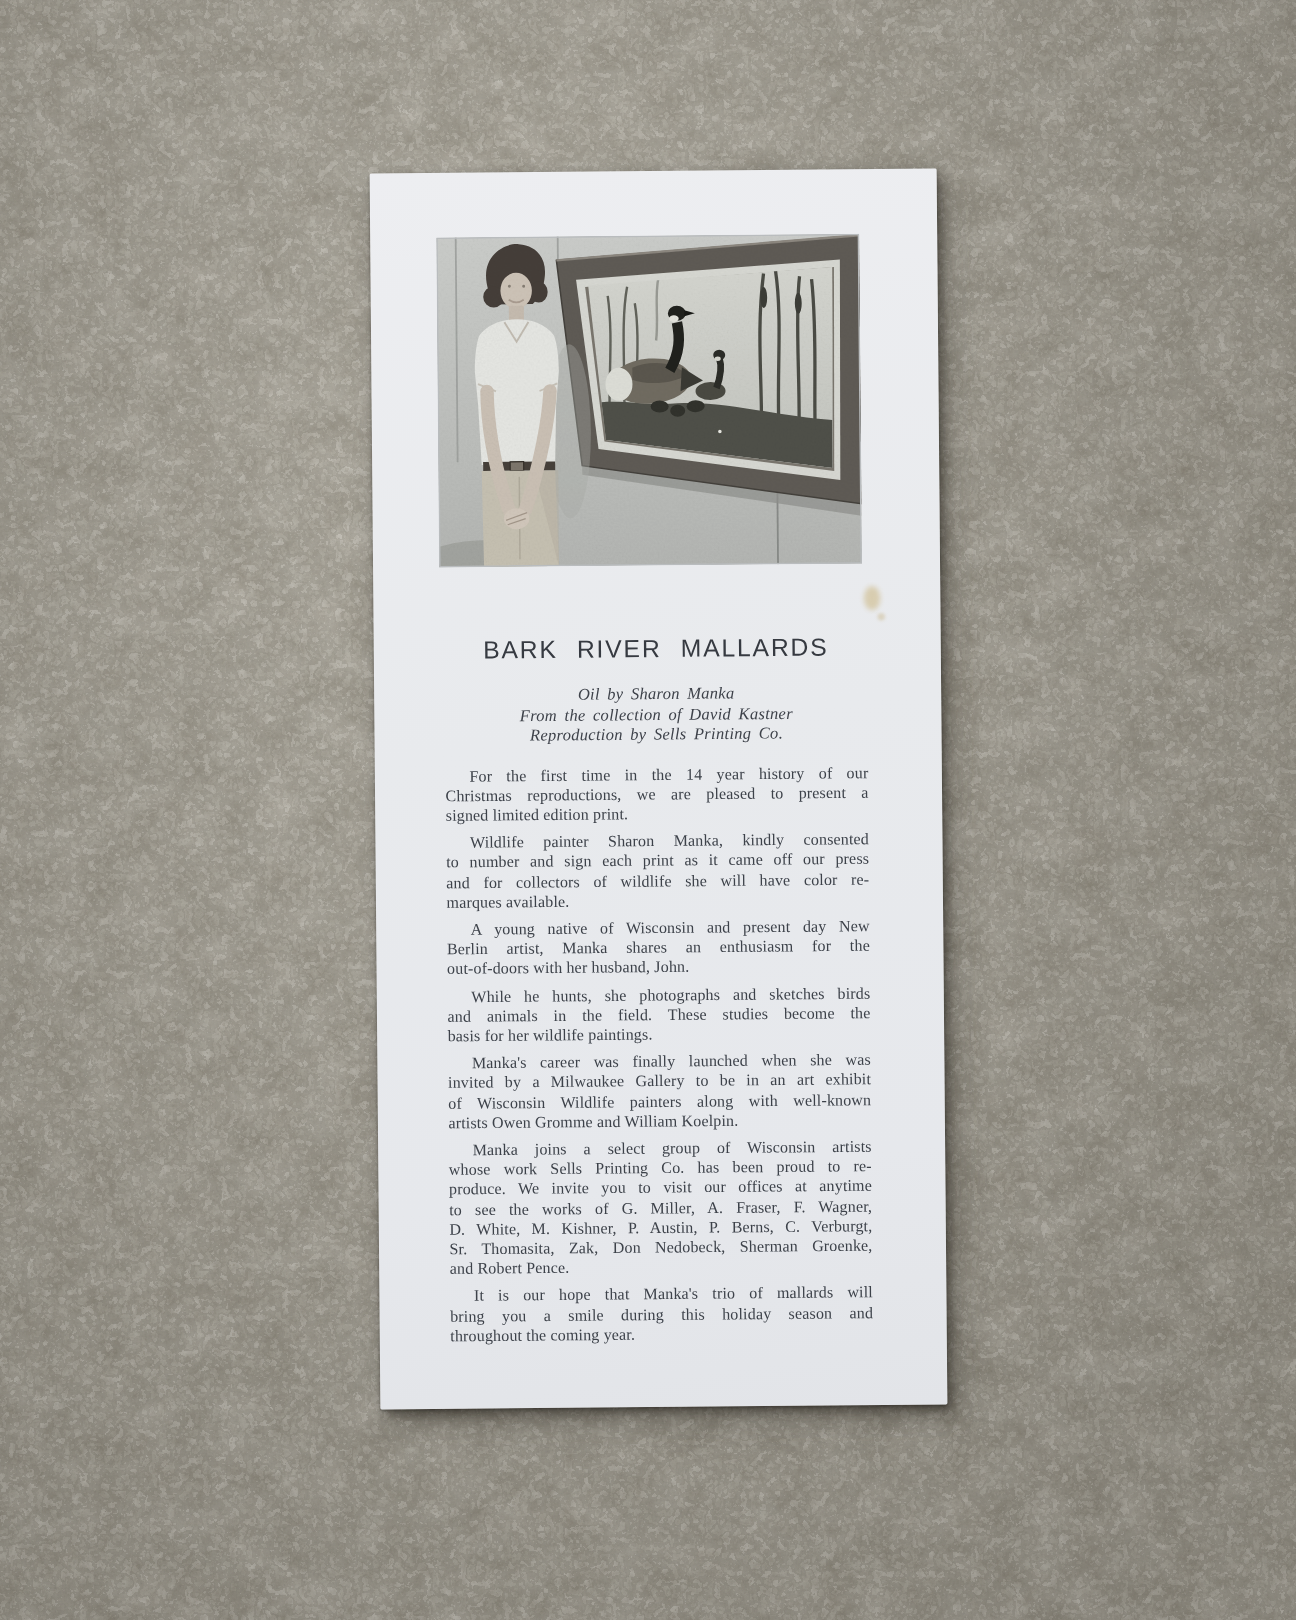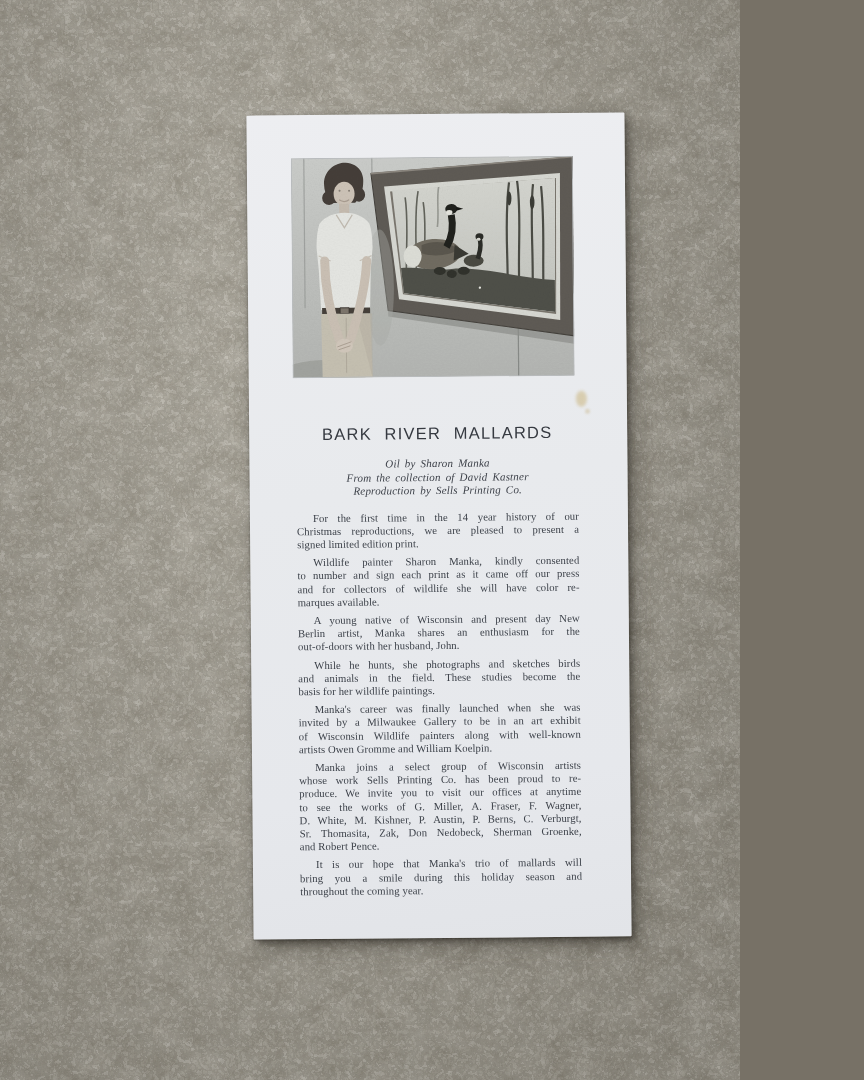--- a/index.html
+++ b/index.html
@@ -1,16 +1,16 @@
 <!DOCTYPE html>
 <html><head>
 <meta charset="utf-8">
 <style>
   html,body{margin:0;padding:0;background:#777166;}
-  .scene{position:relative;width:740px;height:1080px;overflow:hidden;
+  .scene{position:relative;width:864px;height:1080px;overflow:hidden;
          font-family:"Liberation Serif",serif;}
   .concrete-svg{position:absolute;left:0;top:0;width:864px;height:1080px;display:block;}
   .tint{position:absolute;inset:0;
         background:radial-gradient(ellipse at 40% 30%, rgba(255,252,240,0.10), rgba(20,18,12,0.16) 85%);
         pointer-events:none;}
   .paper{position:absolute;left:250px;top:114px;width:378px;height:824px;
          background:linear-gradient(173deg,#edeef1 0%,#e8eaed 45%,#e6e8ec 80%,#e2e4e8 100%);
          transform:rotate(-0.5deg);transform-origin:50% 50%;
          box-shadow:3px 4px 7px rgba(35,32,26,0.50), 0 1px 2px rgba(0,0,0,0.30), 8px 10px 22px rgba(35,32,26,0.28);
          border-radius:1px;}

